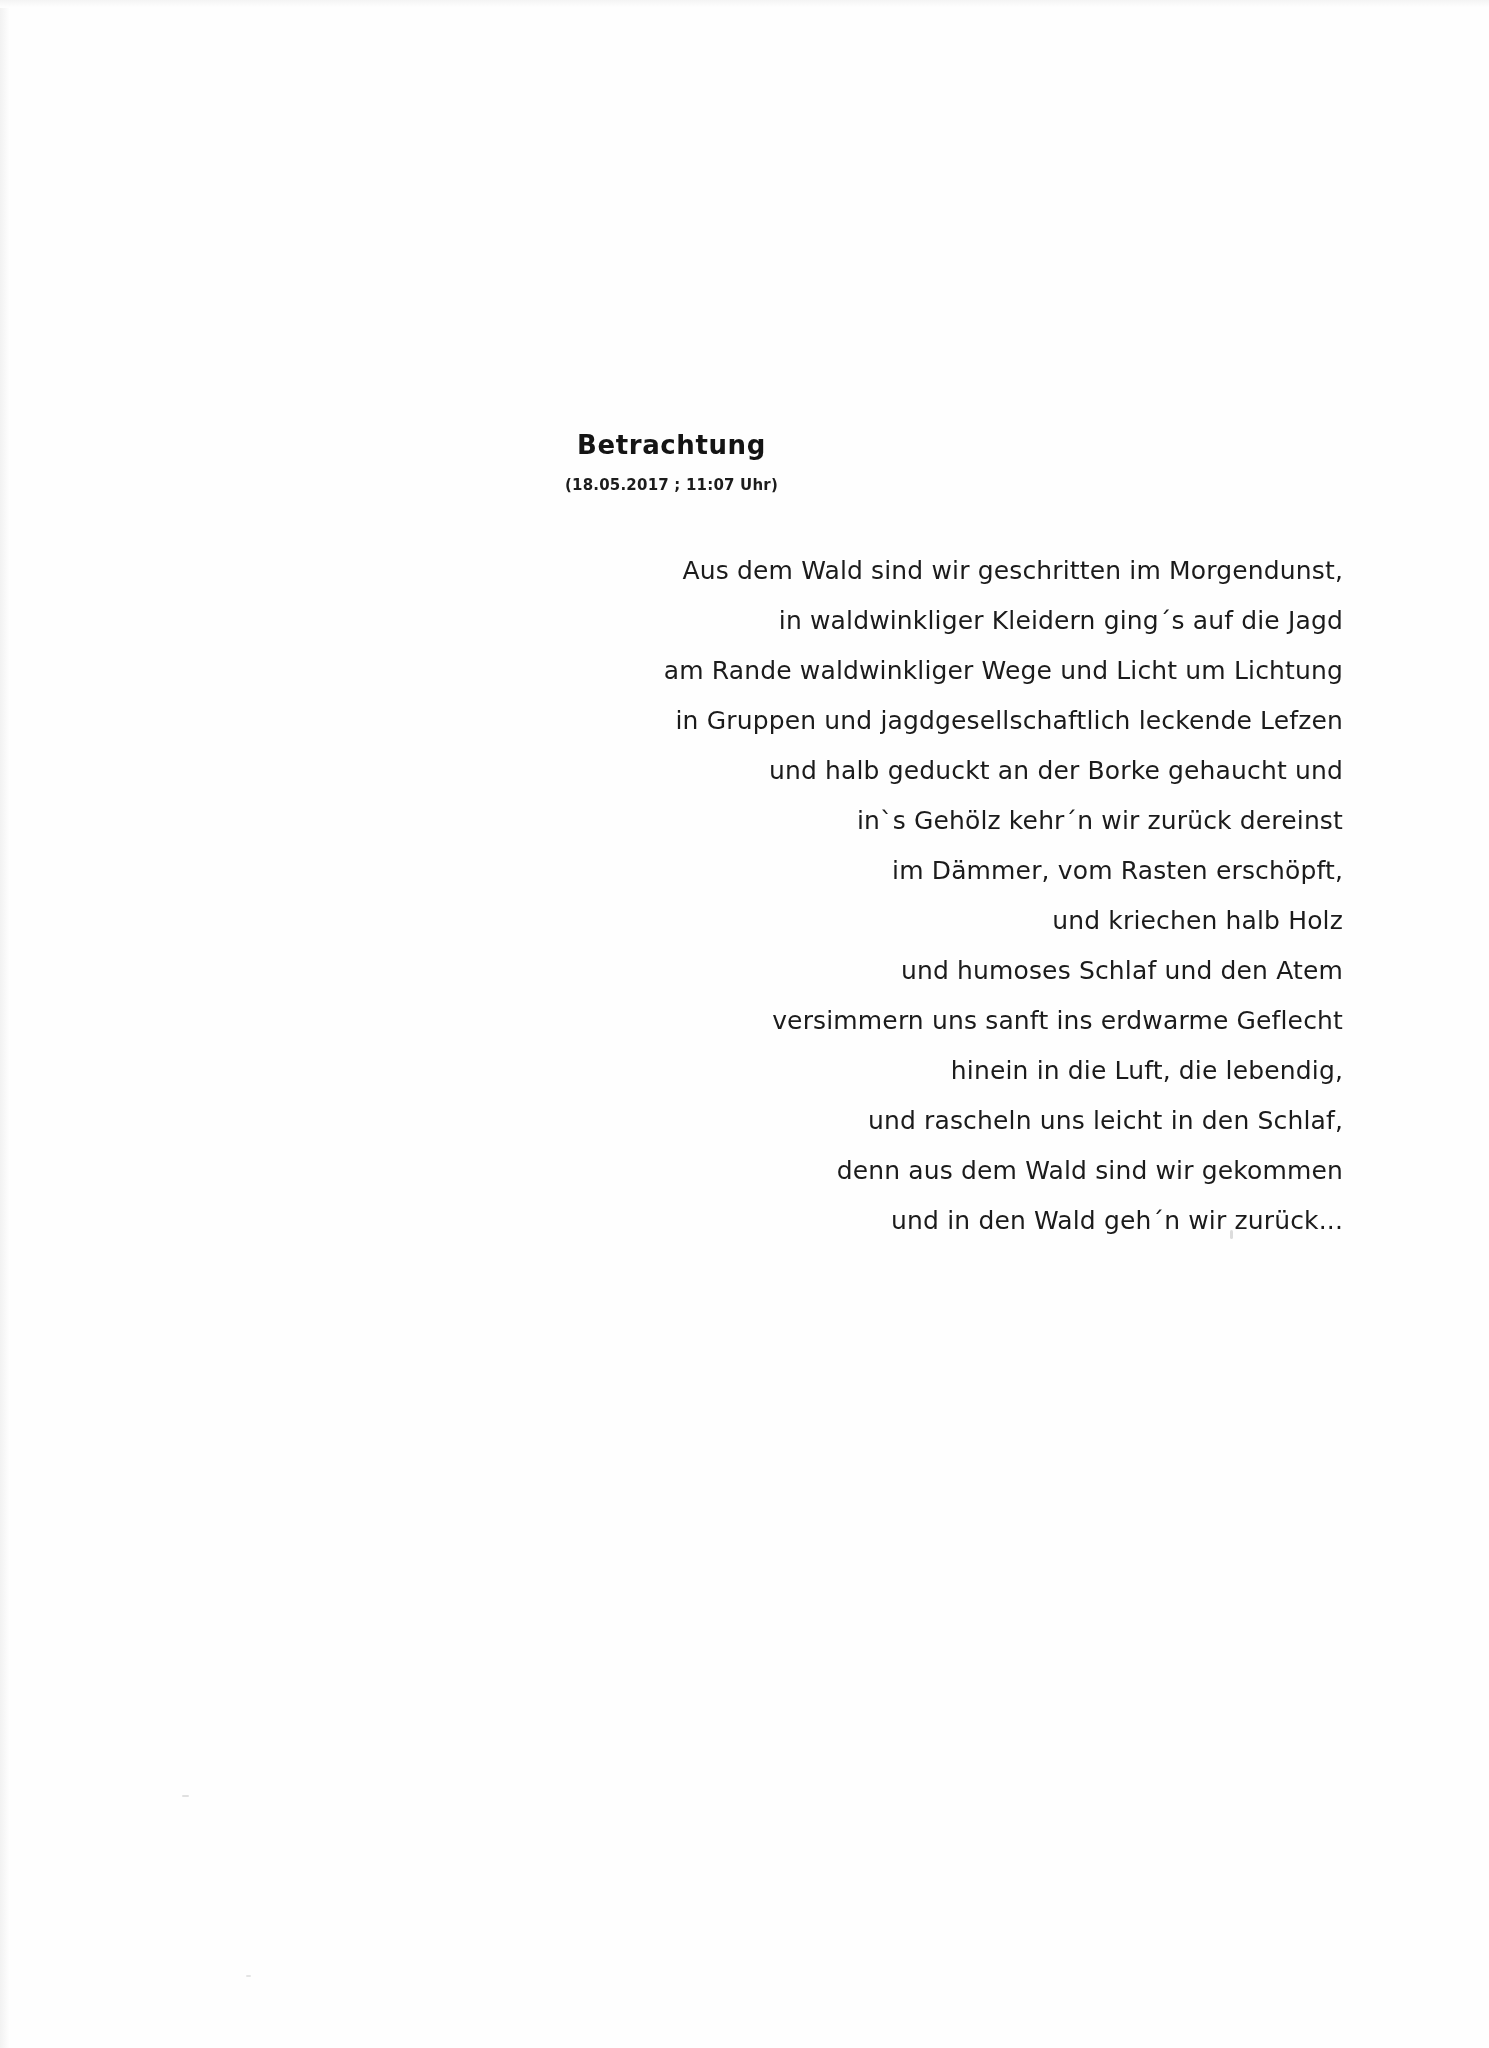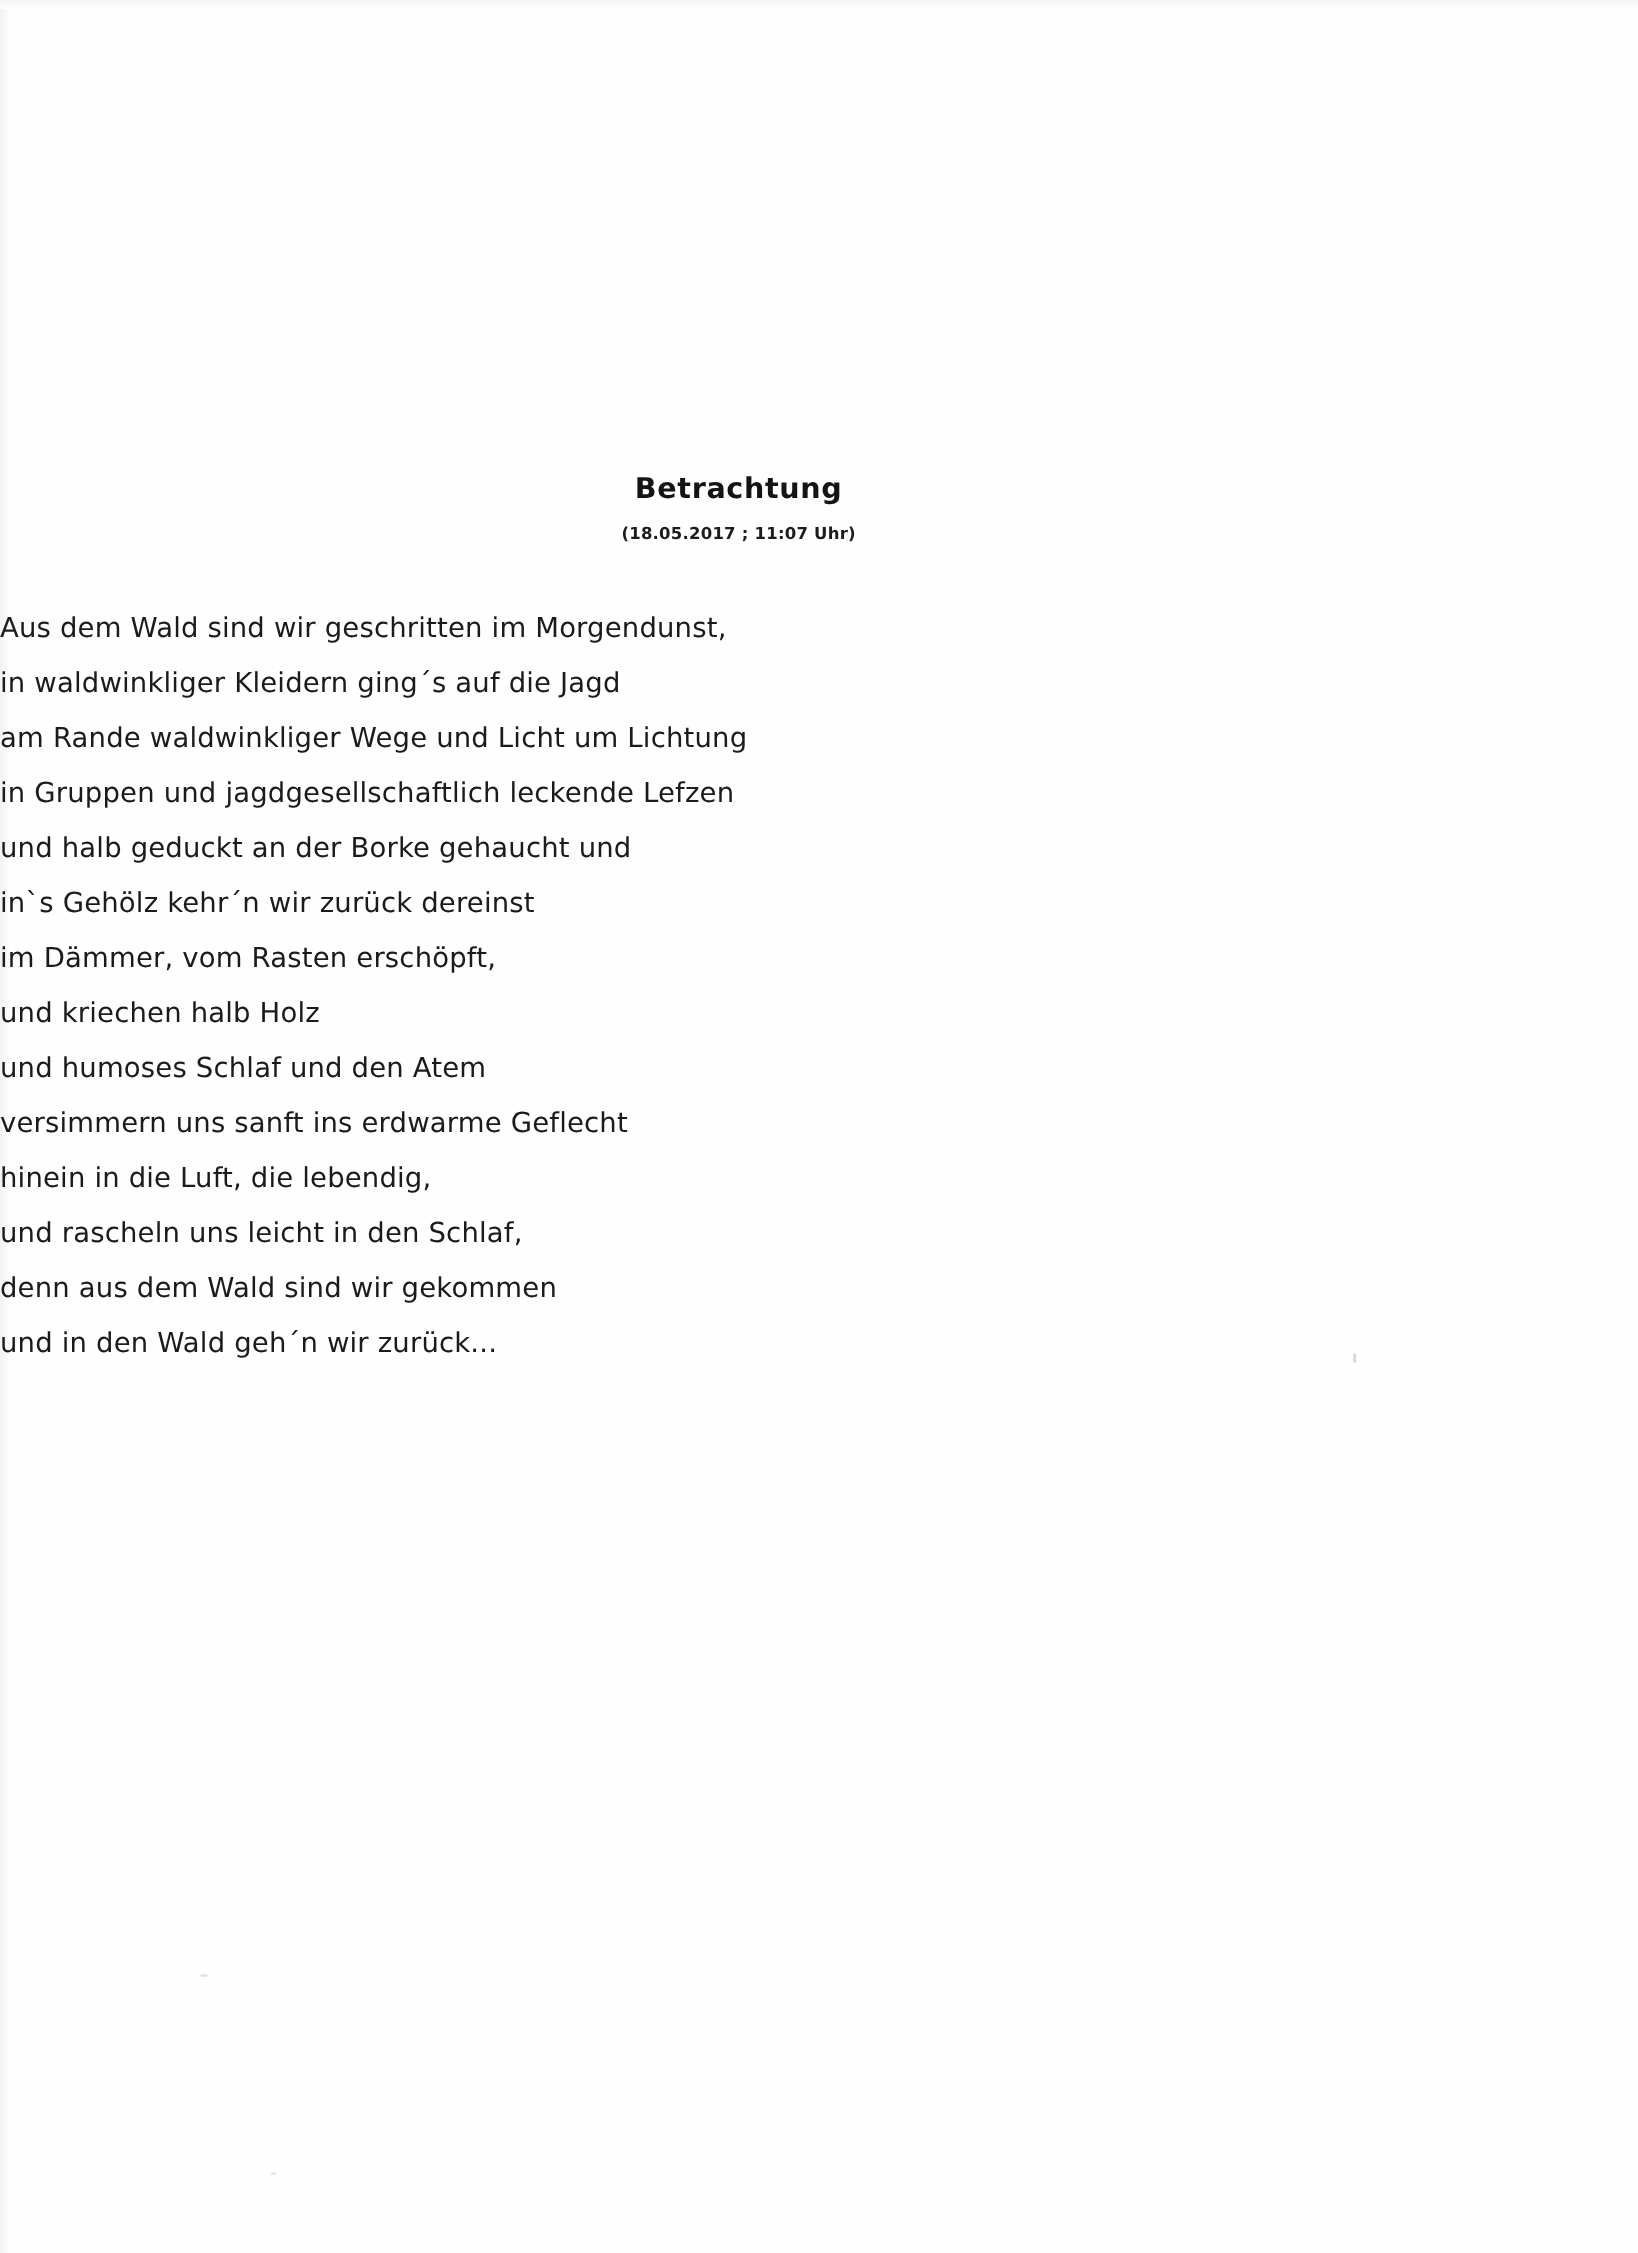--- a/index.html
+++ b/index.html
@@ -63,21 +63,21 @@
     margin-top: 16px;
     text-align: center;
     font-size: 15px;
     font-weight: 700;
     letter-spacing: 0.2px;
     color: #1c1c1c;
   }
 
   .poem {
     margin-top: 52px;
-    text-align: left;
+    text-align: right;
   }
   .poem-line {
     font-size: 25px;
     line-height: 50px;
     letter-spacing: 0.15px;
     color: #1b1b1b;
     white-space: pre;
   }
 </style>
 </head>

